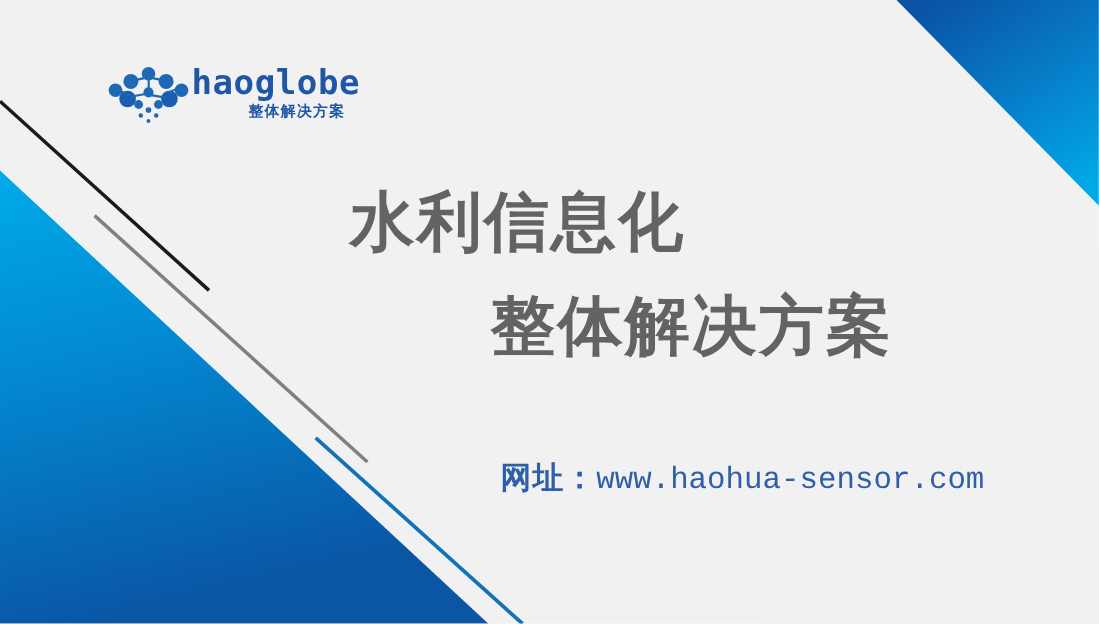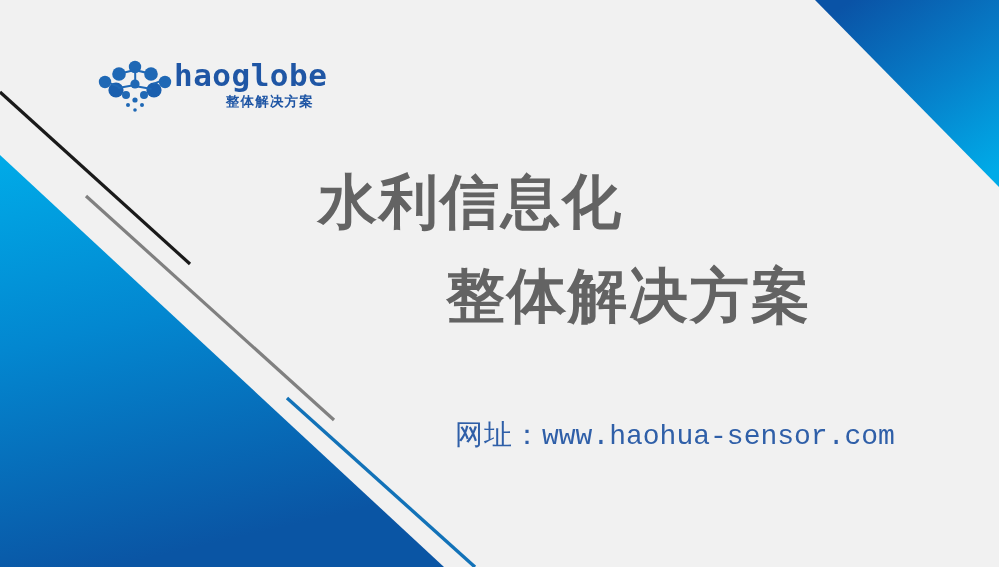--- a/index.html
+++ b/index.html
@@ -94,21 +94,21 @@
     left: 455px;
     top: 421px;
     font-family: "DejaVu Sans", sans-serif;
     font-size: 28px;
     color: #2f5fa8;
     white-space: nowrap;
     letter-spacing: 0.3px;
     line-height: 1;
   }
   .website .zh {
-    font-weight: normal;
+    font-weight: bold;
     letter-spacing: 1px;
   }
   .website .url {
     font-family: Liberation Mono, monospace;
     letter-spacing: 0px;
   }
 </style>
 </head>
 <body>
 

